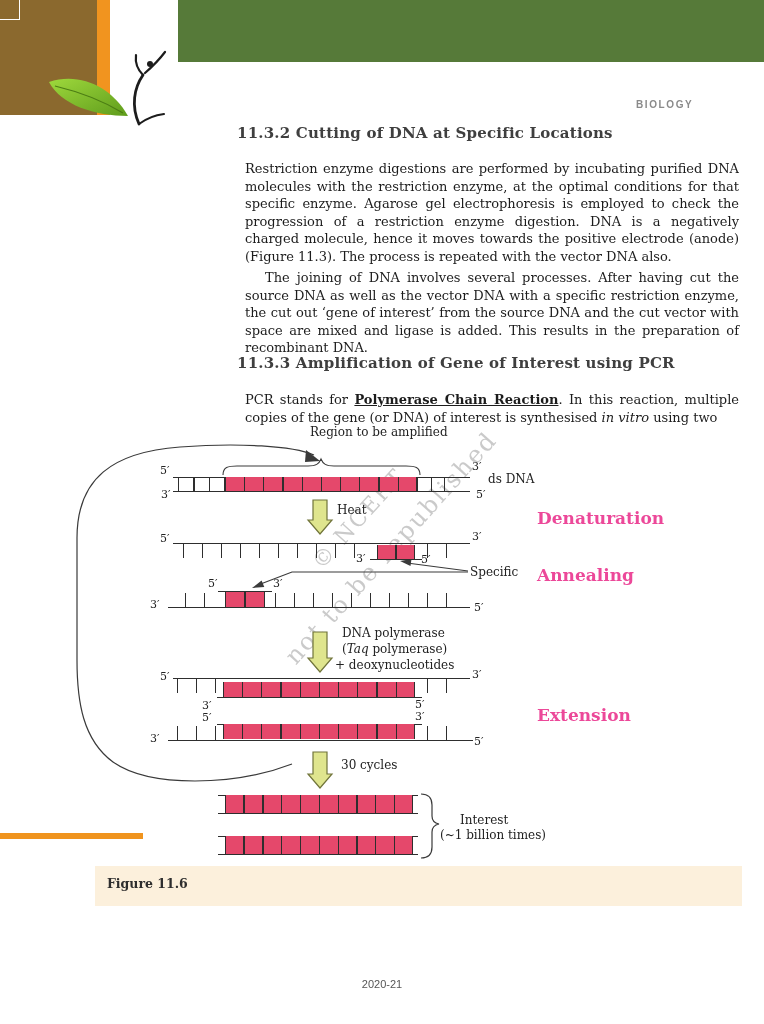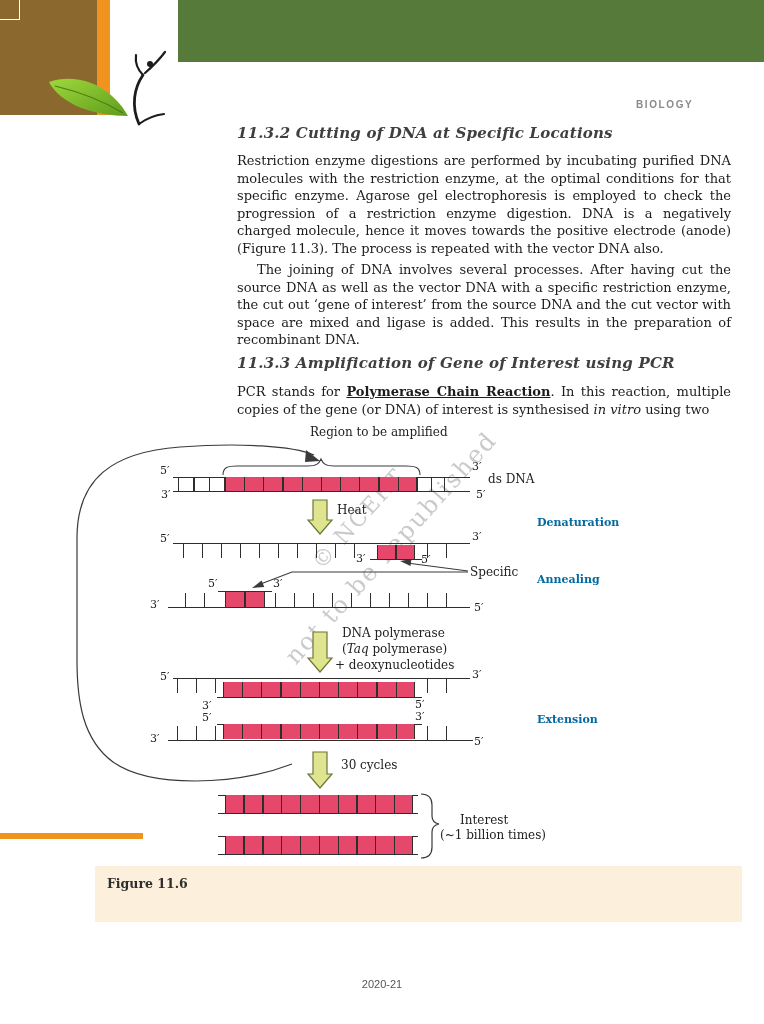--- a/index.html
+++ b/index.html
@@ -9,41 +9,41 @@
   .brown-box{position:absolute;left:0;top:0;width:97px;height:115px;background:#8b692e;}
   .corner-mark{position:absolute;left:0;top:0;width:19px;height:19px;
         border-right:1px solid #fff;border-bottom:1px solid #fff;}
   .orange-stripe{position:absolute;left:97px;top:0;width:13px;height:115px;background:#f1941f;}
   .green-banner{position:absolute;left:178px;top:0;width:586px;height:62px;background:#567a39;}
   .brand{position:absolute;left:636px;top:99px;font-family:"Liberation Sans",sans-serif;
         font-size:10px;font-weight:600;letter-spacing:1.6px;color:#8a8a8a;}
   .logo{position:absolute;left:35px;top:48px;width:135px;height:85px;}
   
   .col{position:absolute;left:237px;width:494px;}
-  h2.sec{margin:0;font-size:15px;font-weight:bold;color:#3f3f3f;letter-spacing:.2px;font-style:italic;}
-  p.body{margin:0;font-size:13px;line-height:17.5px;text-align:justify;color:#1c1c1c;}
+  h2.sec{margin:0;font-size:15px;font-weight:bold;color:#3f3f3f;letter-spacing:.2px;}
+  p.body{margin:8px;font-size:13px;line-height:17.5px;text-align:justify;color:#1c1c1c;}
   p.indent{text-indent:20px;}
   .b{font-weight:bold;text-decoration:underline;} .i{font-style:italic;}
   
   #diagram{position:absolute;left:55px;top:420px;width:700px;height:450px;}
   #diagram svg.overlay{position:absolute;left:0;top:0;}
   .hl{position:absolute;height:1.4px;background:#2e2e2e;}
   .tk{position:absolute;height:14px;
       background:repeating-linear-gradient(to right,#2e2e2e 0 1.3px,transparent 1.3px 19px);}
   .cells{position:absolute;box-sizing:border-box;border-left:1.3px solid #2e2e2e;border-right:1.3px solid #2e2e2e;
       background-color:#e5486b;
       background-image:repeating-linear-gradient(to right,transparent 0 17.9px,#2e2e2e 17.9px 19.2px);}
   .cells.w{background-color:transparent;}
   .lab{position:absolute;font-size:12px;color:#222;white-space:nowrap;}
-  .stage{position:absolute;font-size:11px;font-weight:bold;color:#0369a1;white-space:nowrap;margin-top:8px;}
+  .stage{position:absolute;font-size:17px;font-weight:bold;color:#ec4899;white-space:nowrap;}
   .pr{position:absolute;font-size:11px;color:#222;white-space:nowrap;}
   .wm{position:absolute;color:rgba(150,150,150,.5);letter-spacing:2px;white-space:nowrap;
       font-family:"DejaVu Serif",serif;text-align:center;}
   
-  .caption-box{position:absolute;left:95px;top:866px;width:647px;height:56px;background:#fcf0dc;
+  .caption-box{position:absolute;left:95px;top:866px;width:647px;height:40px;background:#fcf0dc;
       box-sizing:border-box;padding:10px 14px 0 12px;display:flex;}
   .caption-label{font-size:12.5px;font-weight:bold;color:#2e2e2e;width:86px;flex:none;}
   .caption-text{font-size:12.5px;line-height:16.5px;color:#2e2e2e;text-align:justify;margin:0;flex:1;}
   .page-badge{position:absolute;left:0;top:789px;width:143px;height:40px;background:#f0941e;
       color:#fff;font-family:"Liberation Sans",sans-serif;font-weight:bold;font-size:17px;
       text-align:right;line-height:40px;padding-right:18px;box-sizing:border-box;}
   .page-badge-strip{position:absolute;left:0;top:833px;width:143px;height:6px;background:#f0941e;}
   .footer-year{position:absolute;left:0;top:978px;width:764px;text-align:center;
       font-family:"Liberation Sans",sans-serif;font-size:11px;color:#555;}
 </style>

